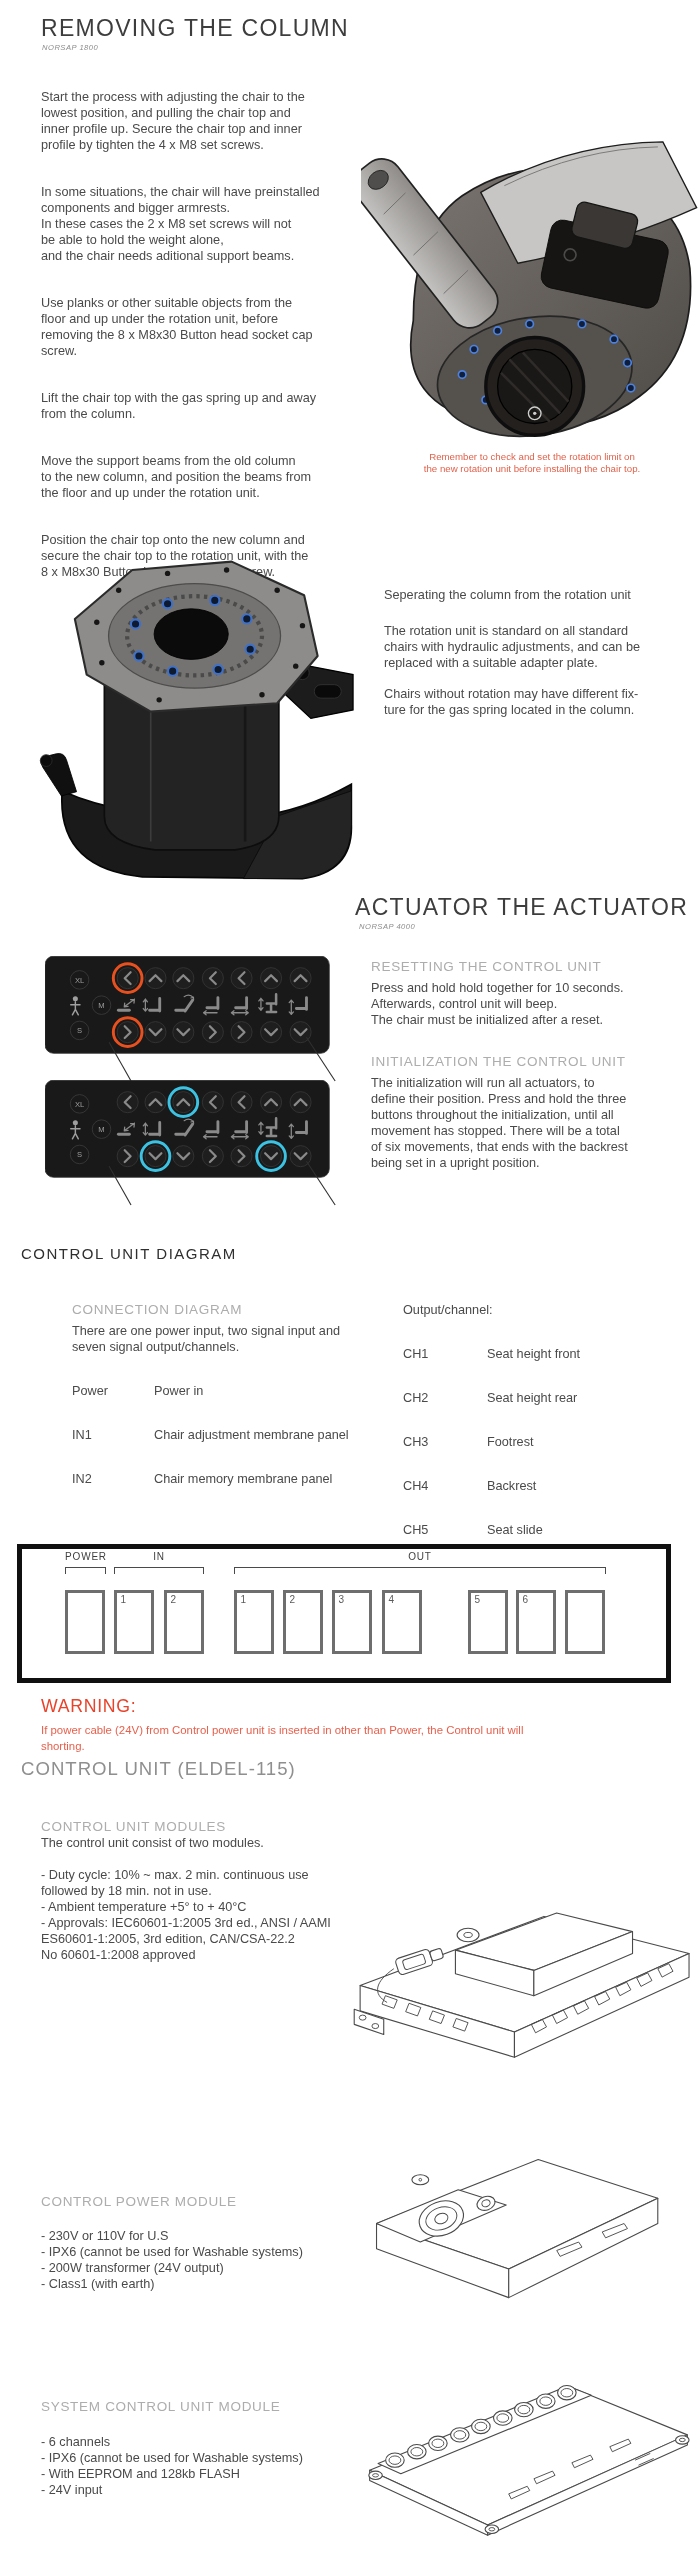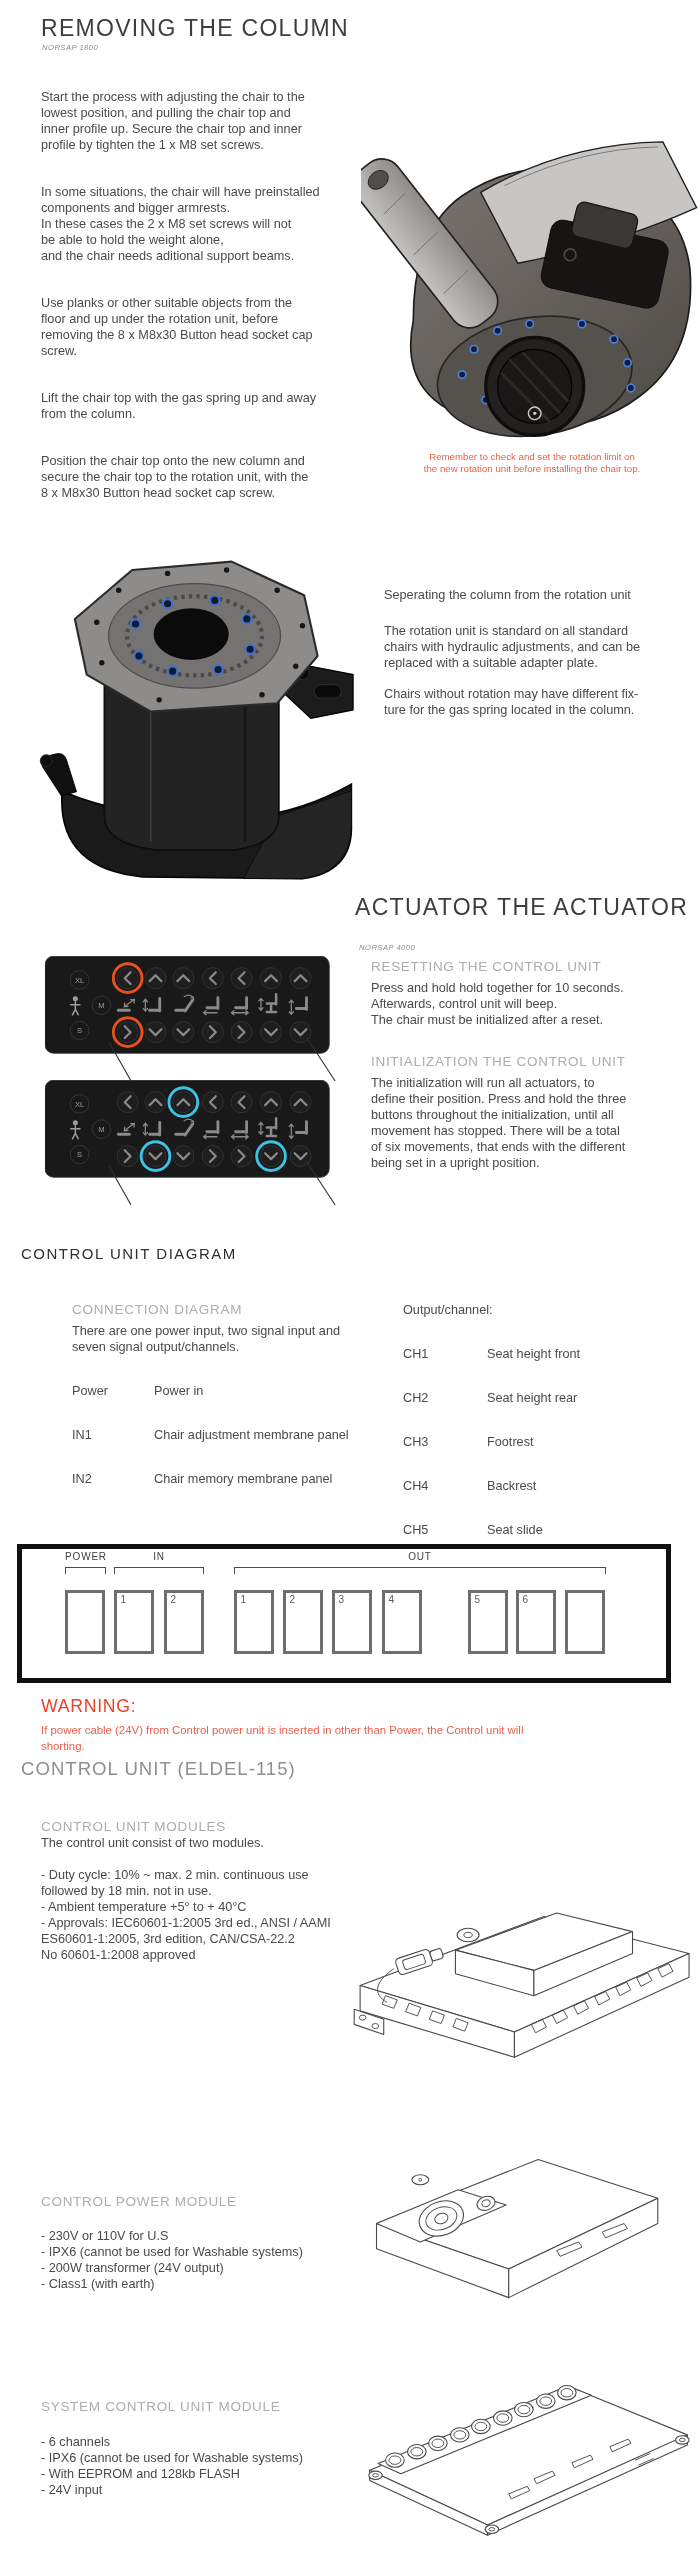--- a/index.html
+++ b/index.html
@@ -41,32 +41,35 @@
 
 <div id="page">
 
   <div class="abs big-title" style="left:41px;top:15px;">REMOVING THE COLUMN</div>
   <div class="abs sub-italic" style="left:42px;top:43px;">NORSAP 1800</div>
 
   <div class="abs body-txt" style="left:41px;top:73px;width:309px;">
     <p>Start the process with adjusting the chair to the
 lowest position, and pulling the chair top and
 inner profile up. Secure the chair top and inner
-profile by tighten the 1 x M8 set screws.</p>
+profile by tighten the 4 x M8 set screws.</p>
     <p>In some situations, the chair will have preinstalled
 components and bigger armrests.
 In these cases the 2 x M8 set screws will not
 be able to hold the weight alone,
 and the chair needs aditional support beams.</p>
     <p>Use planks or other suitable objects from the
 floor and up under the rotation unit, before
 removing the 8 x M8x30 Button head socket cap
 screw.</p>
     <p>Lift the chair top with the gas spring up and away
 from the column.</p>
+    <p>Move the support beams from the old column
+to the new column, and position the beams from
+the floor and up under the rotation unit.</p>
     <p>Position the chair top onto the new column and
 secure the chair top to the rotation unit, with the
 8 x M8x30 Button head socket cap screw.</p>
   </div>
 
   <svg class="abs" style="left:361px;top:42px;" width="339" height="397" viewBox="0 0 402 470">
     <defs>
       <linearGradient id="gseat" x1="0" y1="0" x2="1" y2="1">
         <stop offset="0" stop-color="#7a7570"></stop>
           <stop offset="1" stop-color="#4e4a46"></stop>
@@ -168,21 +171,21 @@
   <div class="abs" style="left:384px;top:587px;width:287px;">
     <div class="body-txt">Seperating the column from the rotation unit</div>
     <div class="body-txt" style="margin-top:20px;">The rotation unit is standard on all standard
 chairs with hydraulic adjustments, and can be
 replaced with a suitable adapter plate.</div>
     <div class="body-txt" style="margin-top:15px;">Chairs without rotation may have different fix-
 ture for the gas spring located in the column.</div>
   </div>
 
   <div class="abs big-title" style="left:355px;top:894px;">ACTUATOR THE ACTUATOR</div>
-  <div class="abs sub-italic" style="left:359px;top:922px;margin-top:21px;">NORSAP 4000</div>
+  <div class="abs sub-italic" style="left:359px;top:922px;">NORSAP 4000</div>
 
   <svg class="abs" style="left:45px;top:956px;" width="291" height="127" viewBox="0 0 345 150">
     <defs>
       <path id="cu" d="M-7,3.5 L0,-3.5 L7,3.5"></path>
       <path id="cd" d="M-7,-3.5 L0,3.5 L7,-3.5"></path>
       <path id="cl" d="M3.5,-7 L-3.5,0 L3.5,7"></path>
       <path id="cr" d="M-3.5,-7 L3.5,0 L-3.5,7"></path>
       <g id="leftcluster">
         <circle cx="41" cy="28" r="11" fill="none" stroke="#3a3a3a"></circle>
         <circle cx="67" cy="58" r="11" fill="none" stroke="#3a3a3a"></circle>
@@ -291,21 +294,21 @@
     <path class="lead" d="M76,102 L102,148"></path>
     <path class="lead" d="M310,96 L344,148"></path>
   </svg>
 
   <div class="abs" style="left:371px;top:1054px;width:295px;">
     <div class="h-gray">INITIALIZATION THE CONTROL UNIT</div>
     <div class="body-txt" style="margin-top:5.9px;">The initialization will run all actuators, to
 define their position. Press and hold the three
 buttons throughout the initialization, until all
 movement has stopped. There will be a total
-of six movements, that ends with the different
+of six movements, that ends with the backrest
 being set in a upright position.</div>
   </div>
 
   <div class="abs section-title" style="left:21px;top:1245px;">CONTROL UNIT DIAGRAM</div>
 
   <div class="abs" style="left:72px;top:1302px;width:321px;">
     <div class="h-gray">CONNECTION DIAGRAM</div>
     <div class="body-txt" style="margin-top:5.9px;">There are one power input, two signal input and
 seven signal output/channels.</div>
     <div style="margin-top:22px;">

